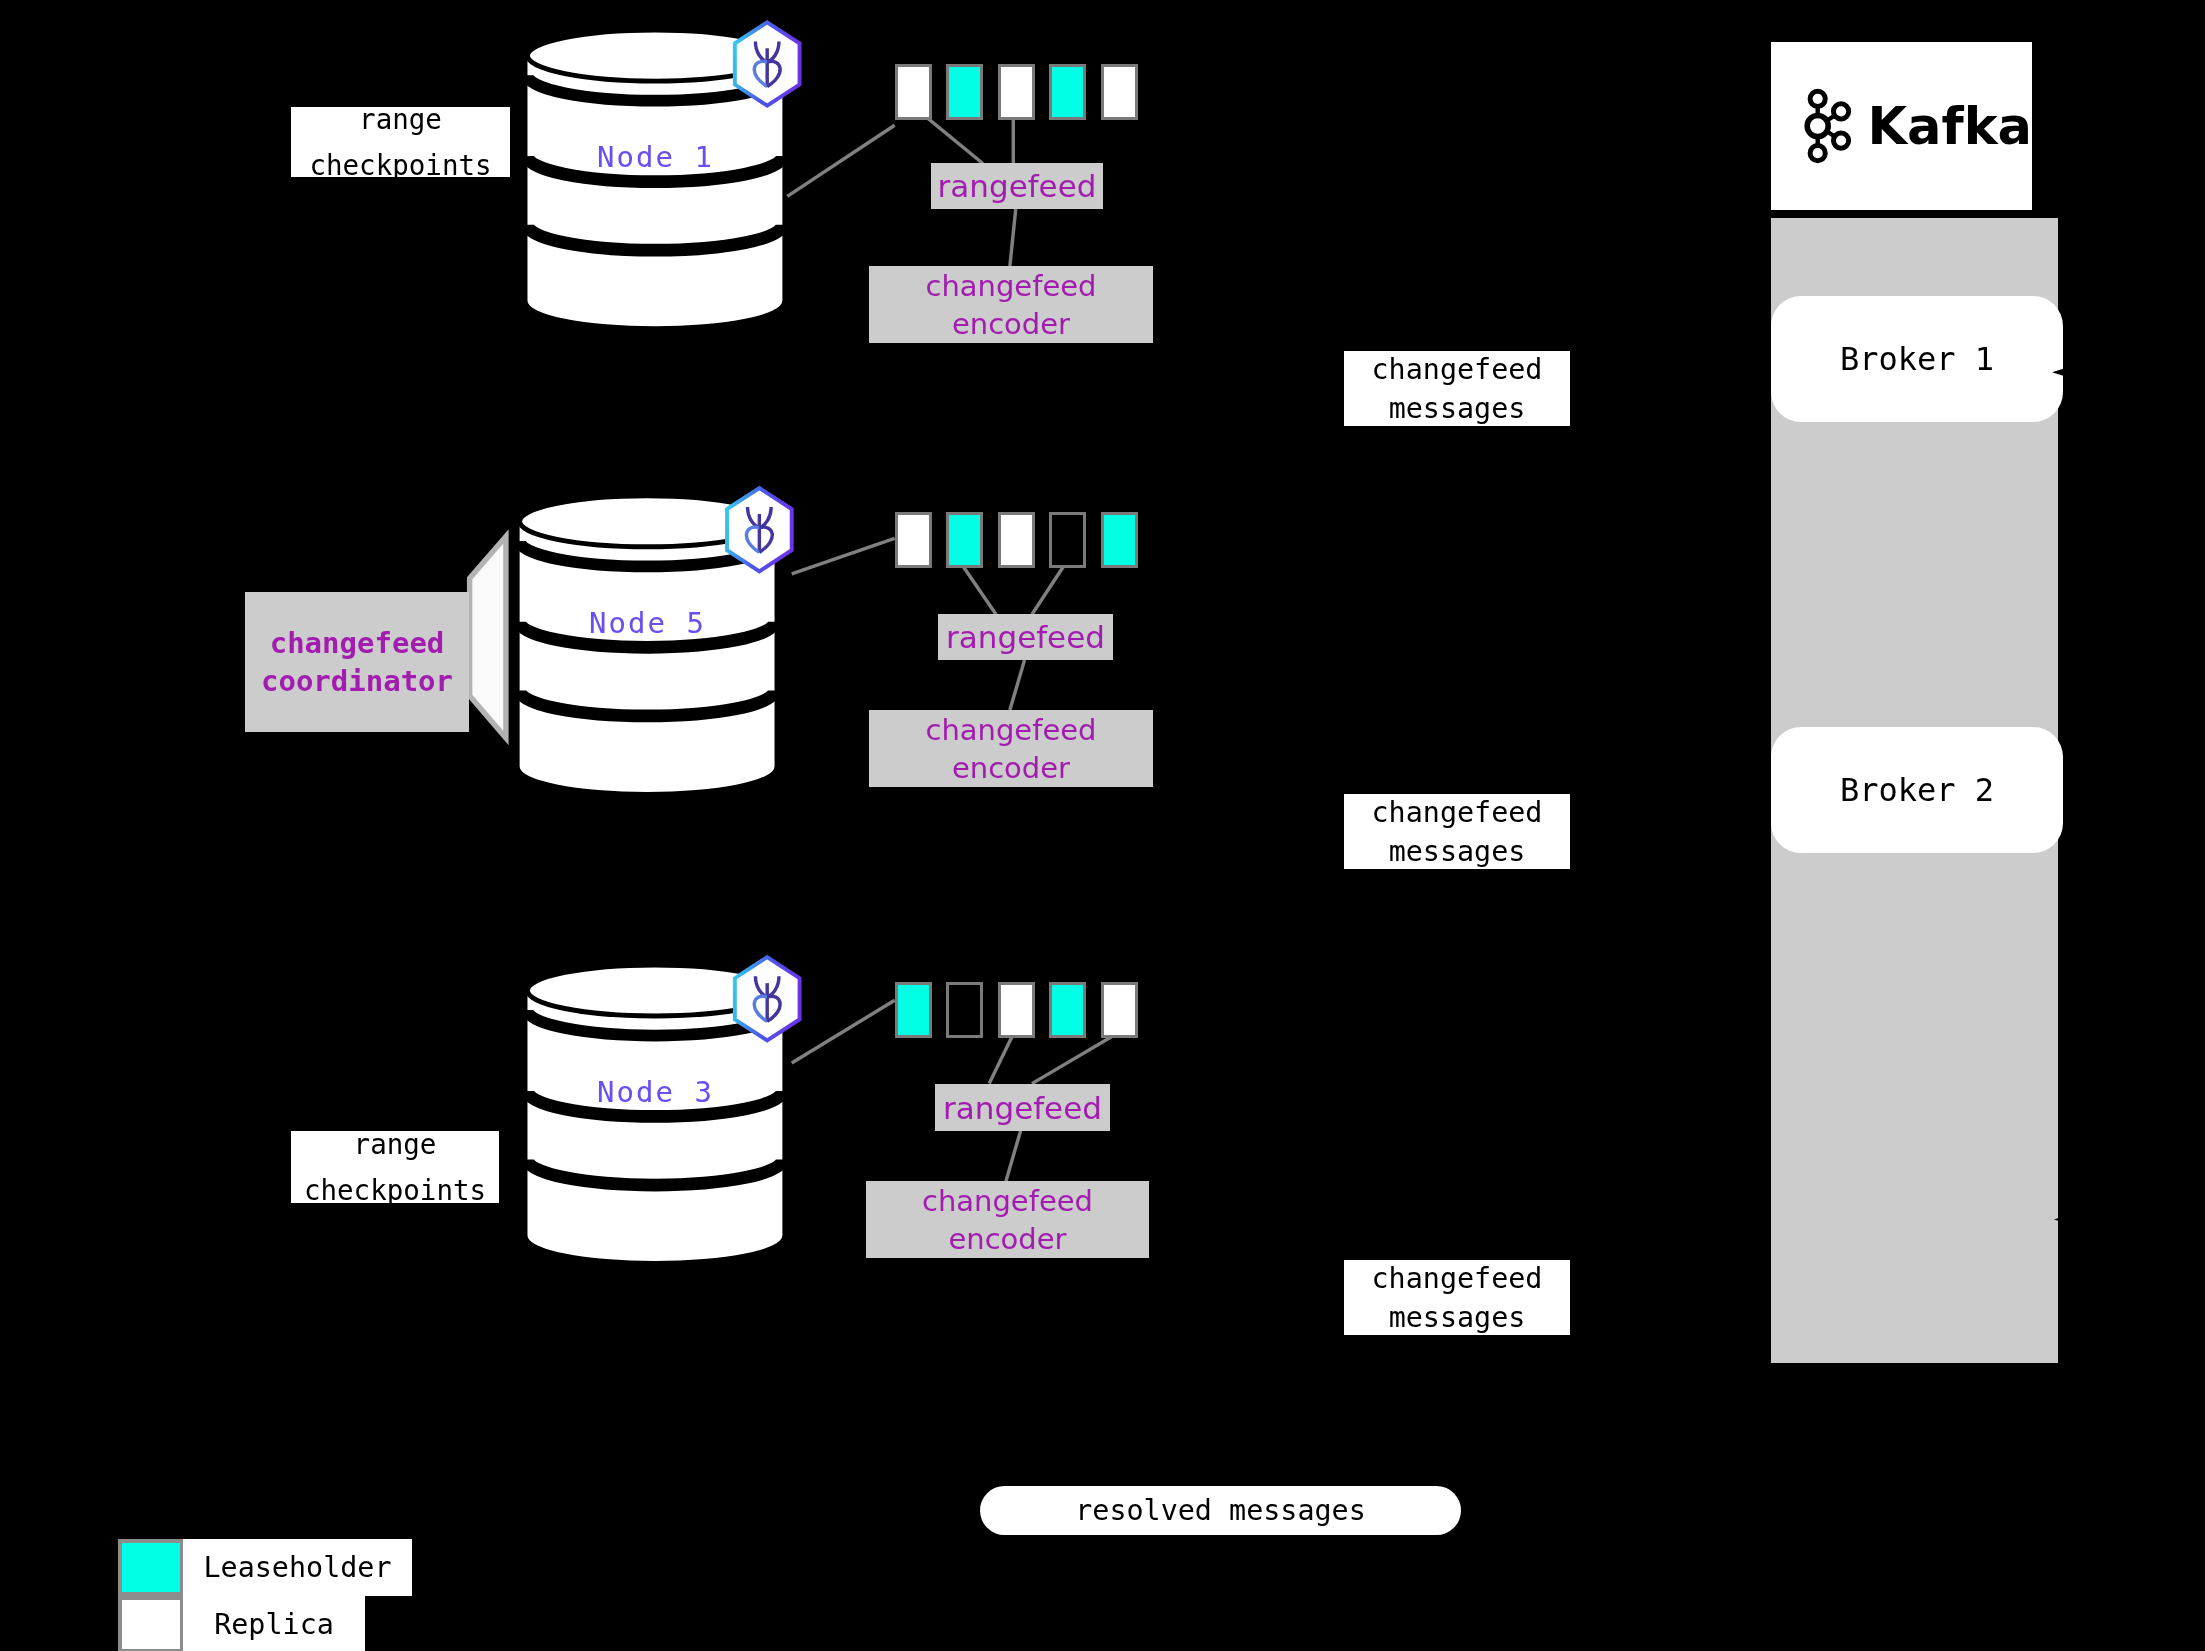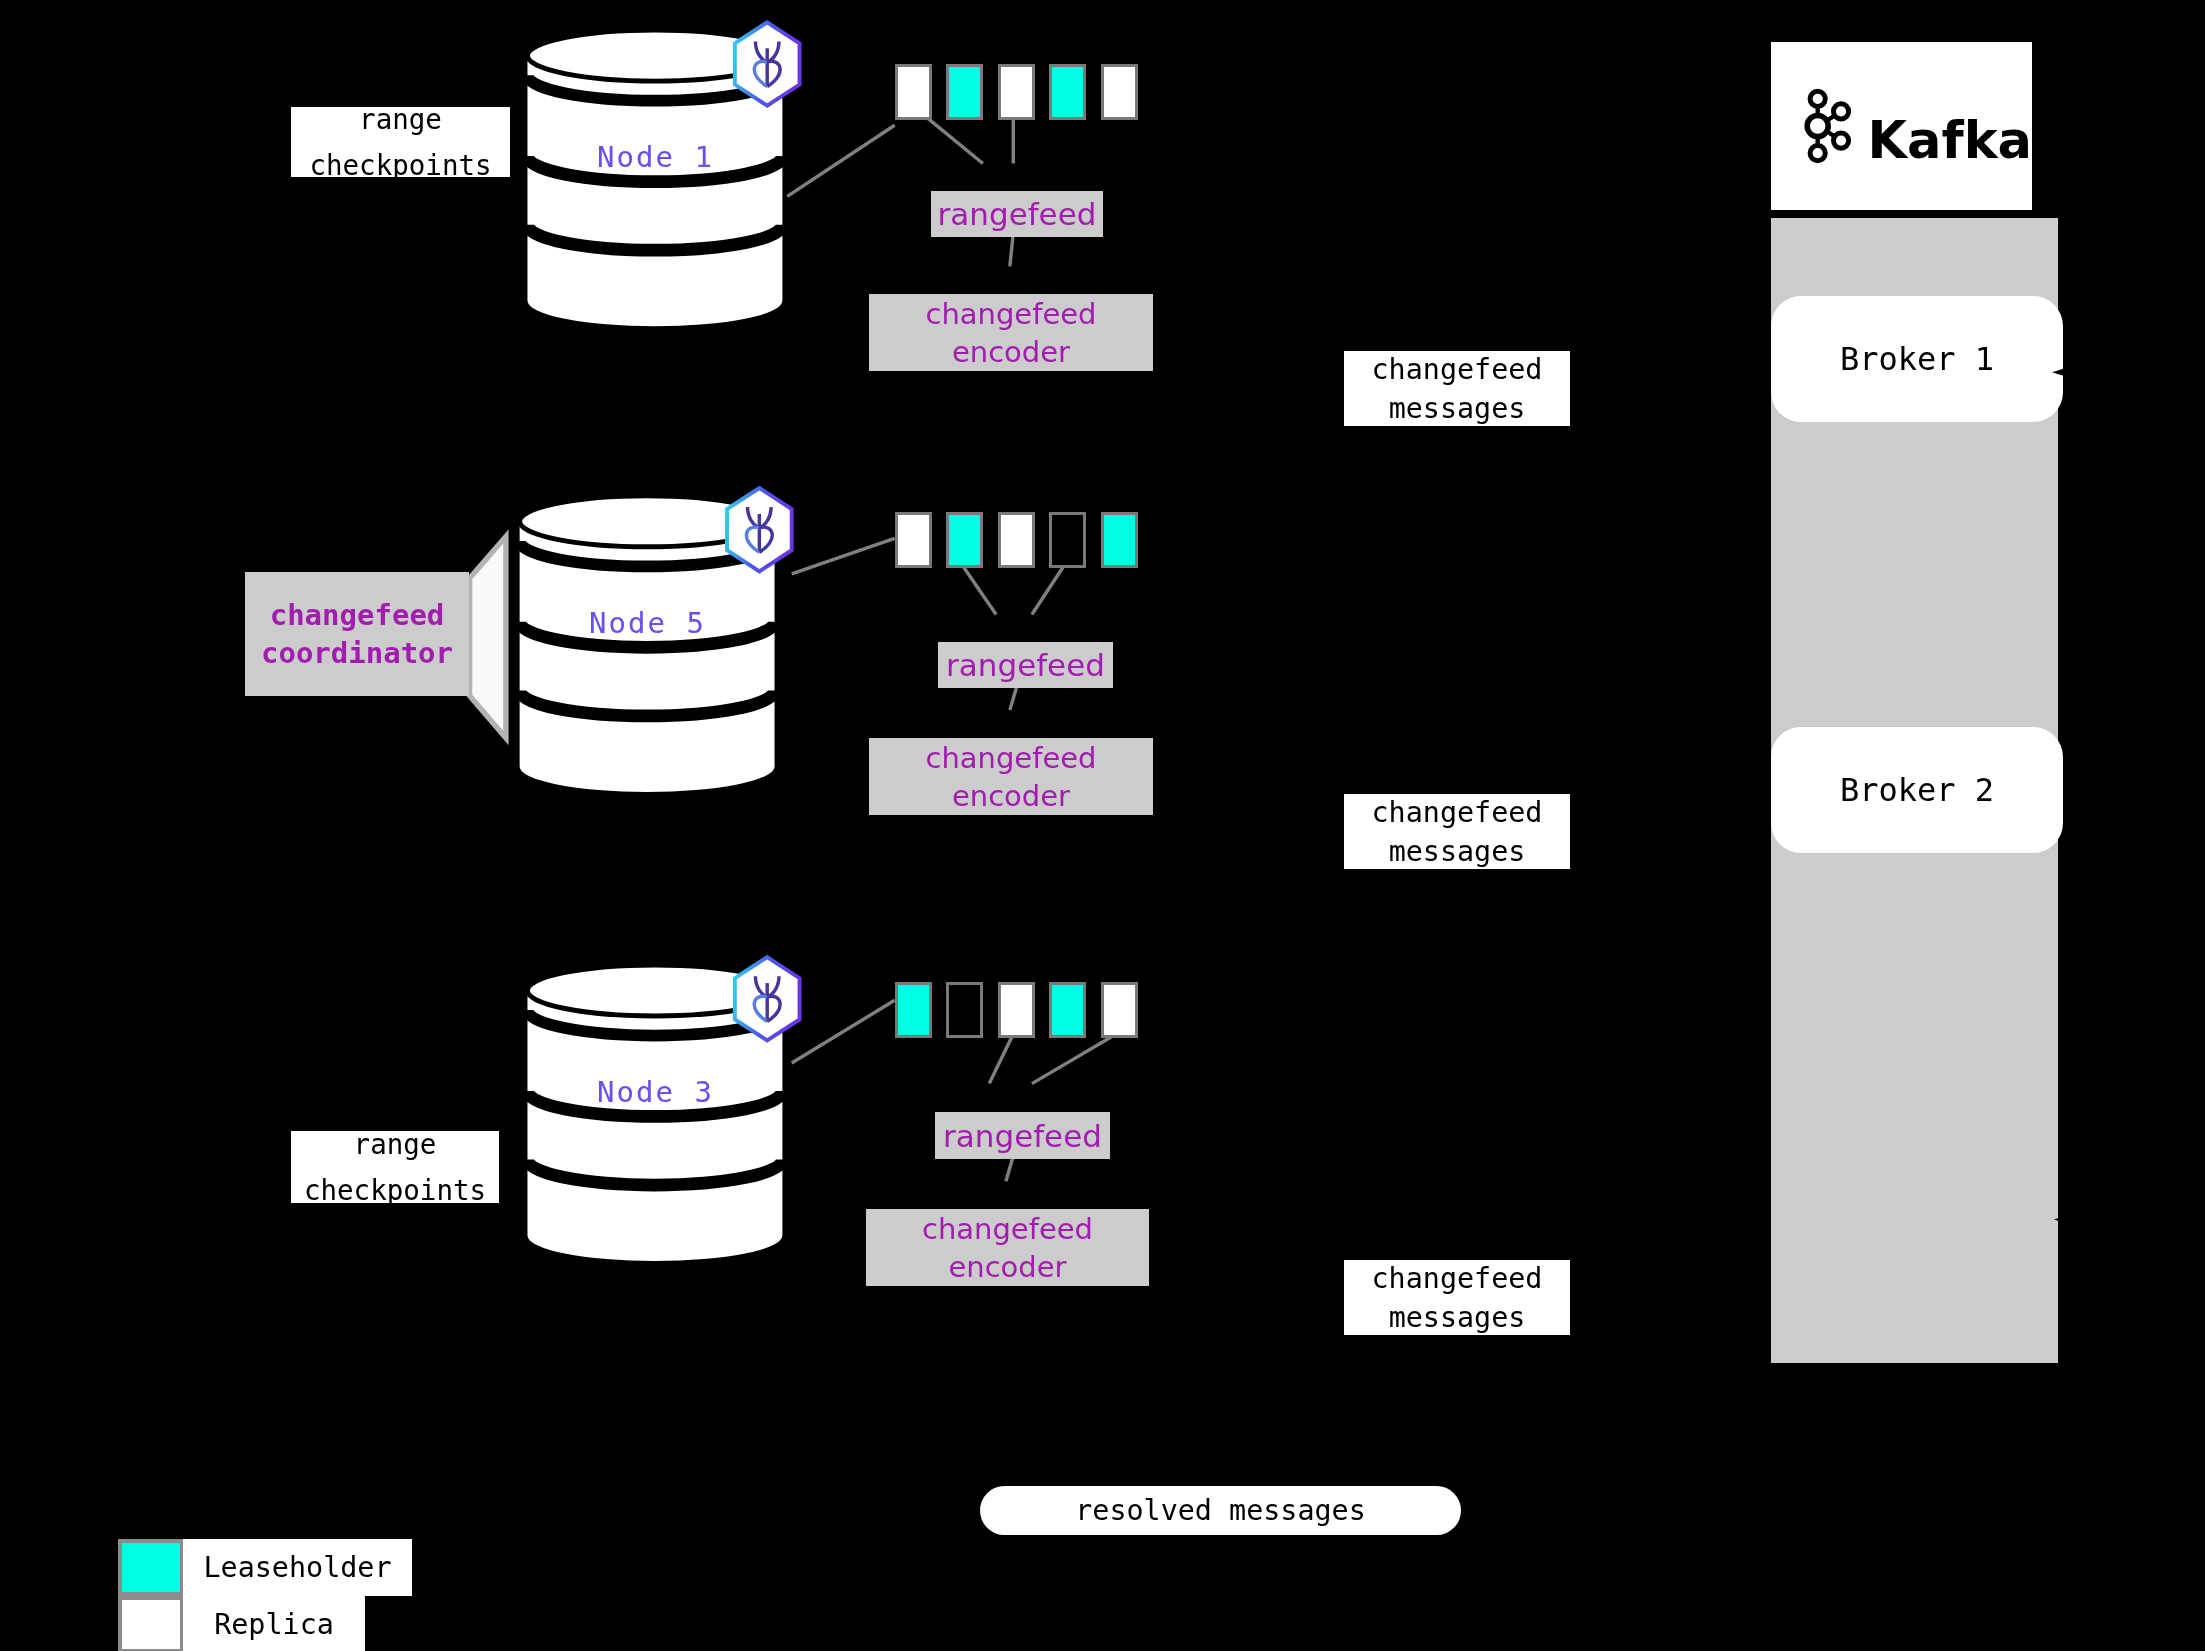--- a/index.html
+++ b/index.html
@@ -10,21 +10,21 @@
   #underlay{z-index:1;}
   .ui{z-index:2;}
   #overlay{z-index:3;pointer-events:none;}
 
   
   .whitebox{background:#fff;color:#000;display:flex;align-items:center;justify-content:center;
             text-align:center;}
   .graybox{background:var(--box-gray);color:#a21caf;display:flex;align-items:center;justify-content:center;
            text-align:center;}
   .mono{font-family:"DejaVu Sans Mono", monospace;}
-  .sans{font-family:"DejaVu Sans","Liberation Sans", sans-serif;margin-top:28px;}
+  .sans{font-family:"DejaVu Sans","Liberation Sans", sans-serif;}
 
   .node-title{color:var(--node-label);font-weight:normal;font-size:29px;
               display:flex;align-items:center;justify-content:center;letter-spacing:2px;}
 
   .range-rect{position:absolute;width:31px;height:50px;border:3.4px solid var(--border-gray);
               background:var(--replica);box-sizing:content-box;}
   .range-rect[data-kind="leaseholder"]{background:var(--leaseholder);}
   .range-rect[data-kind="empty"]{background:#000;}
 
   .rc-label{font-size:27.5px;line-height:46px;}
@@ -112,21 +112,21 @@
   <div class="range-rect ui" style="left:946px;top:64px;" data-kind="leaseholder"></div>
   <div class="range-rect ui" style="left:998px;top:64px;" data-kind="replica"></div>
   <div class="range-rect ui" style="left:1049px;top:64px;" data-kind="leaseholder"></div>
   <div class="range-rect ui" style="left:1101px;top:64px;" data-kind="replica"></div>
 
   <div class="abs ui graybox rf-label sans" style="left:931px;top:163px;width:172px;height:46px;">rangefeed</div>
   <div class="abs ui graybox enc-label sans" style="left:869px;top:266px;width:284px;height:77px;padding:0 39px;box-sizing:border-box;">changefeed encoder</div>
   <div class="abs ui whitebox msg-label mono" style="left:1344px;top:351px;width:226px;height:75px;">changefeed messages</div>
 
   <div class="abs ui node-title mono" style="left:515px;top:596px;width:265px;height:54px;">Node 5</div>
-  <div class="abs ui graybox coord-label mono" style="left:245px;top:572px;width:224px;height:124px;padding:0 24px;box-sizing:border-box;">changefeed coordinator</div>
+  <div class="abs ui graybox coord-label mono" style="left:245px;top:592px;width:224px;height:140px;padding:0 24px;box-sizing:border-box;">changefeed coordinator</div>
 
   <div class="range-rect ui" style="left:895px;top:512px;" data-kind="replica"></div>
   <div class="range-rect ui" style="left:946px;top:512px;" data-kind="leaseholder"></div>
   <div class="range-rect ui" style="left:998px;top:512px;" data-kind="replica"></div>
   <div class="range-rect ui" style="left:1049px;top:512px;" data-kind="empty"></div>
   <div class="range-rect ui" style="left:1101px;top:512px;" data-kind="leaseholder"></div>
 
   <div class="abs ui graybox rf-label sans" style="left:938px;top:614px;width:175px;height:46px;">rangefeed</div>
   <div class="abs ui graybox enc-label sans" style="left:869px;top:710px;width:284px;height:77px;padding:0 39px;box-sizing:border-box;">changefeed encoder</div>
   <div class="abs ui whitebox msg-label mono" style="left:1344px;top:794px;width:226px;height:75px;">changefeed messages</div>

